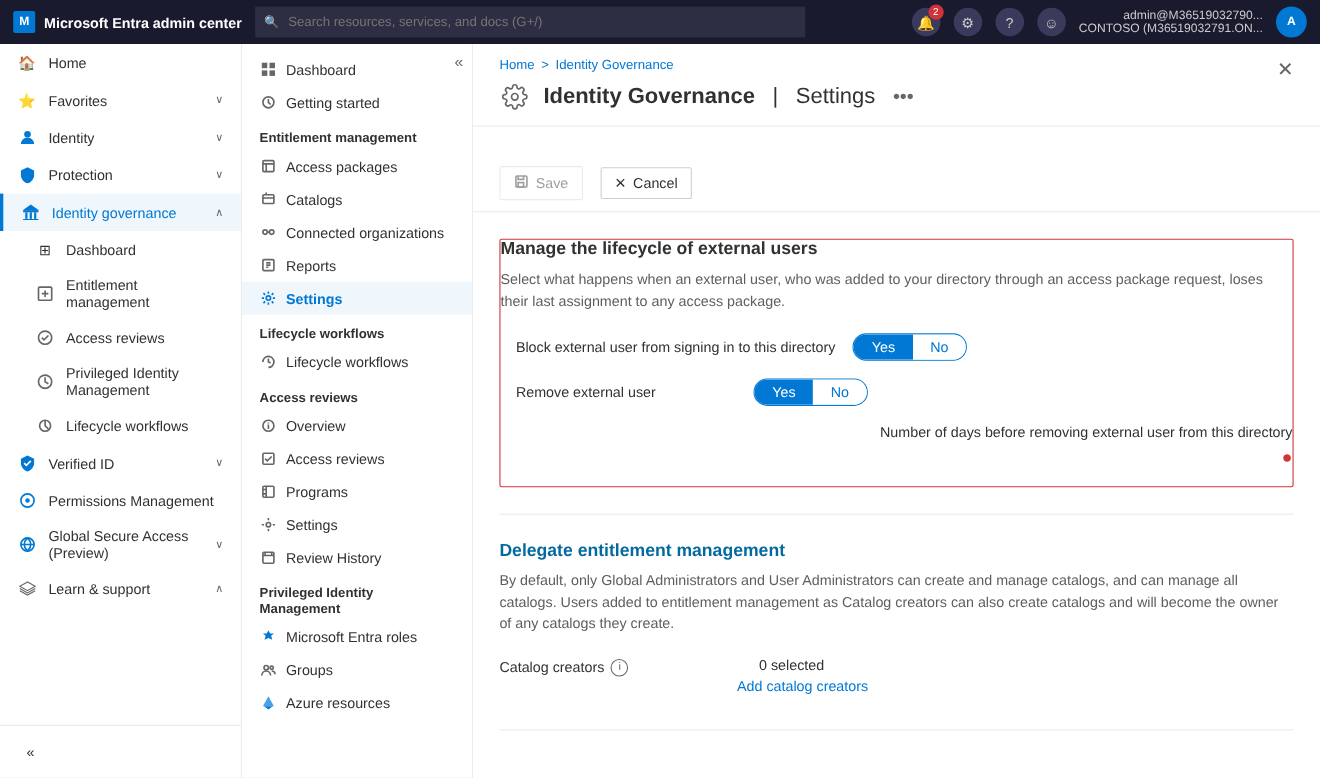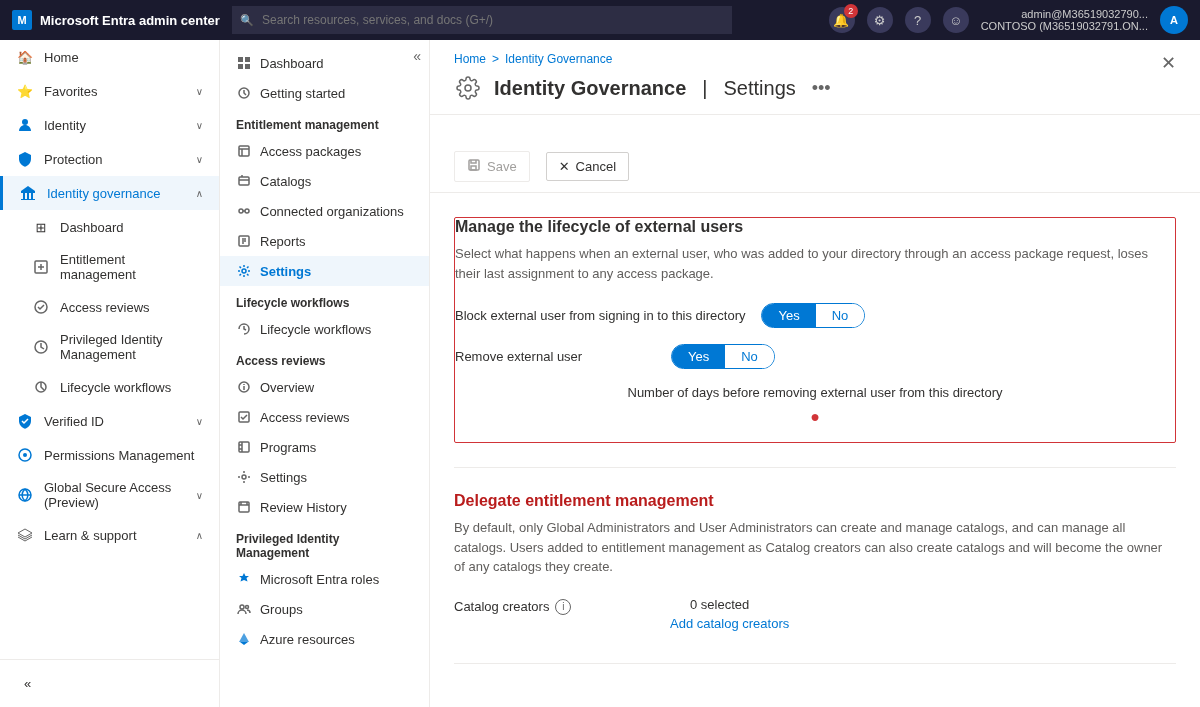--- a/index.html
+++ b/index.html
@@ -57,31 +57,31 @@
 
     
     .content-body { padding: 24px; }
 
     
     .section-card { border: 1px solid #d13438; border-radius: 2px; margin-bottom: 24px; }
     .section-title { font-size: 16px; font-weight: 600; color: #323130; margin-bottom: 8px; }
     .section-desc { font-size: 13px; color: #605e5c; margin-bottom: 20px; line-height: 1.5; }
 
     
-    .form-row { display: flex; align-items: center; gap: 16px; margin-bottom: 16px; }
+    .form-row { display: flex; align-items: center; gap: 16px; margin-bottom: 16px; margin-left: 14px; }
     .form-label { font-size: 13px; color: #323130; min-width: 200px; }
     .toggle-group { display: flex; border-radius: 20px; overflow: hidden; border: 1px solid #0078d4; }
     .toggle-opt { padding: 4px 16px; font-size: 13px; cursor: pointer; background: #fff; color: #0078d4; border: none; }
     .toggle-opt.active { background: #0078d4; color: #fff; }
     .text-input { border: 1px solid #8a8886; border-radius: 2px; padding: 4px 8px; font-size: 13px; width: 200px; outline: none; }
     .required-dot { color: #d13438; font-size: 16px; margin-top: 2px; }
 
     
     .divider-section { border-top: 1px solid #edebe9; padding: 24px 0; margin-bottom: 0; }
-    .delegate-title { font-size: 16px; font-weight: 600; color: #b91c1c; margin-bottom: 8px; }
+    .delegate-title { font-size: 16px; font-weight: 600; color: #0369a1; margin-bottom: 8px; }
     .delegate-desc { font-size: 13px; color: #605e5c; margin-bottom: 20px; line-height: 1.5; }
     .delegate-row { display: flex; align-items: flex-start; gap: 16px; margin-bottom: 8px; }
     .delegate-label { font-size: 13px; color: #323130; min-width: 200px; display: flex; align-items: center; gap: 6px; padding-top: 2px; }
     .delegate-value { font-size: 13px; color: #323130; margin-left: 20px; }
     .delegate-link { color: #0078d4; cursor: pointer; text-decoration: none; font-size: 13px; display: block; margin-top: 4px; }
     .info-icon { width: 16px; height: 16px; border-radius: 50%; border: 1px solid #666; display: flex; align-items: center; justify-content: center; font-size: 10px; color: #666; flex-shrink: 0; cursor: pointer; }
 
     
     .optin-section { border-top: 1px solid #edebe9; padding-top: 24px; }
 
@@ -468,21 +468,21 @@
         </div>
 
         <div class="form-row">
           <div class="form-label">Remove external user</div>
           <div class="toggle-group">
             <button class="toggle-opt active">Yes</button>
             <button class="toggle-opt">No</button>
           </div>
         </div>
 
-        <div class="form-row" style="align-items:center; flex-direction:column; gap:6px;">
+        <div class="form-row" style="align-items:flex-end; flex-direction:column; gap:6px;">
           <div class="form-label">Number of days before removing external user from this directory</div>
           <div style="display:flex; flex-direction:column; gap:4px;">
             <span class="required-dot">●</span>
           </div>
         </div>
       </div>
 
       <div class="divider-section">
         <div class="delegate-title">Delegate entitlement management</div>
         <div class="delegate-desc">By default, only Global Administrators and User Administrators can create and manage catalogs, and can manage all catalogs. Users added to entitlement management as Catalog creators can also create catalogs and will become the owner of any catalogs they create.</div>

